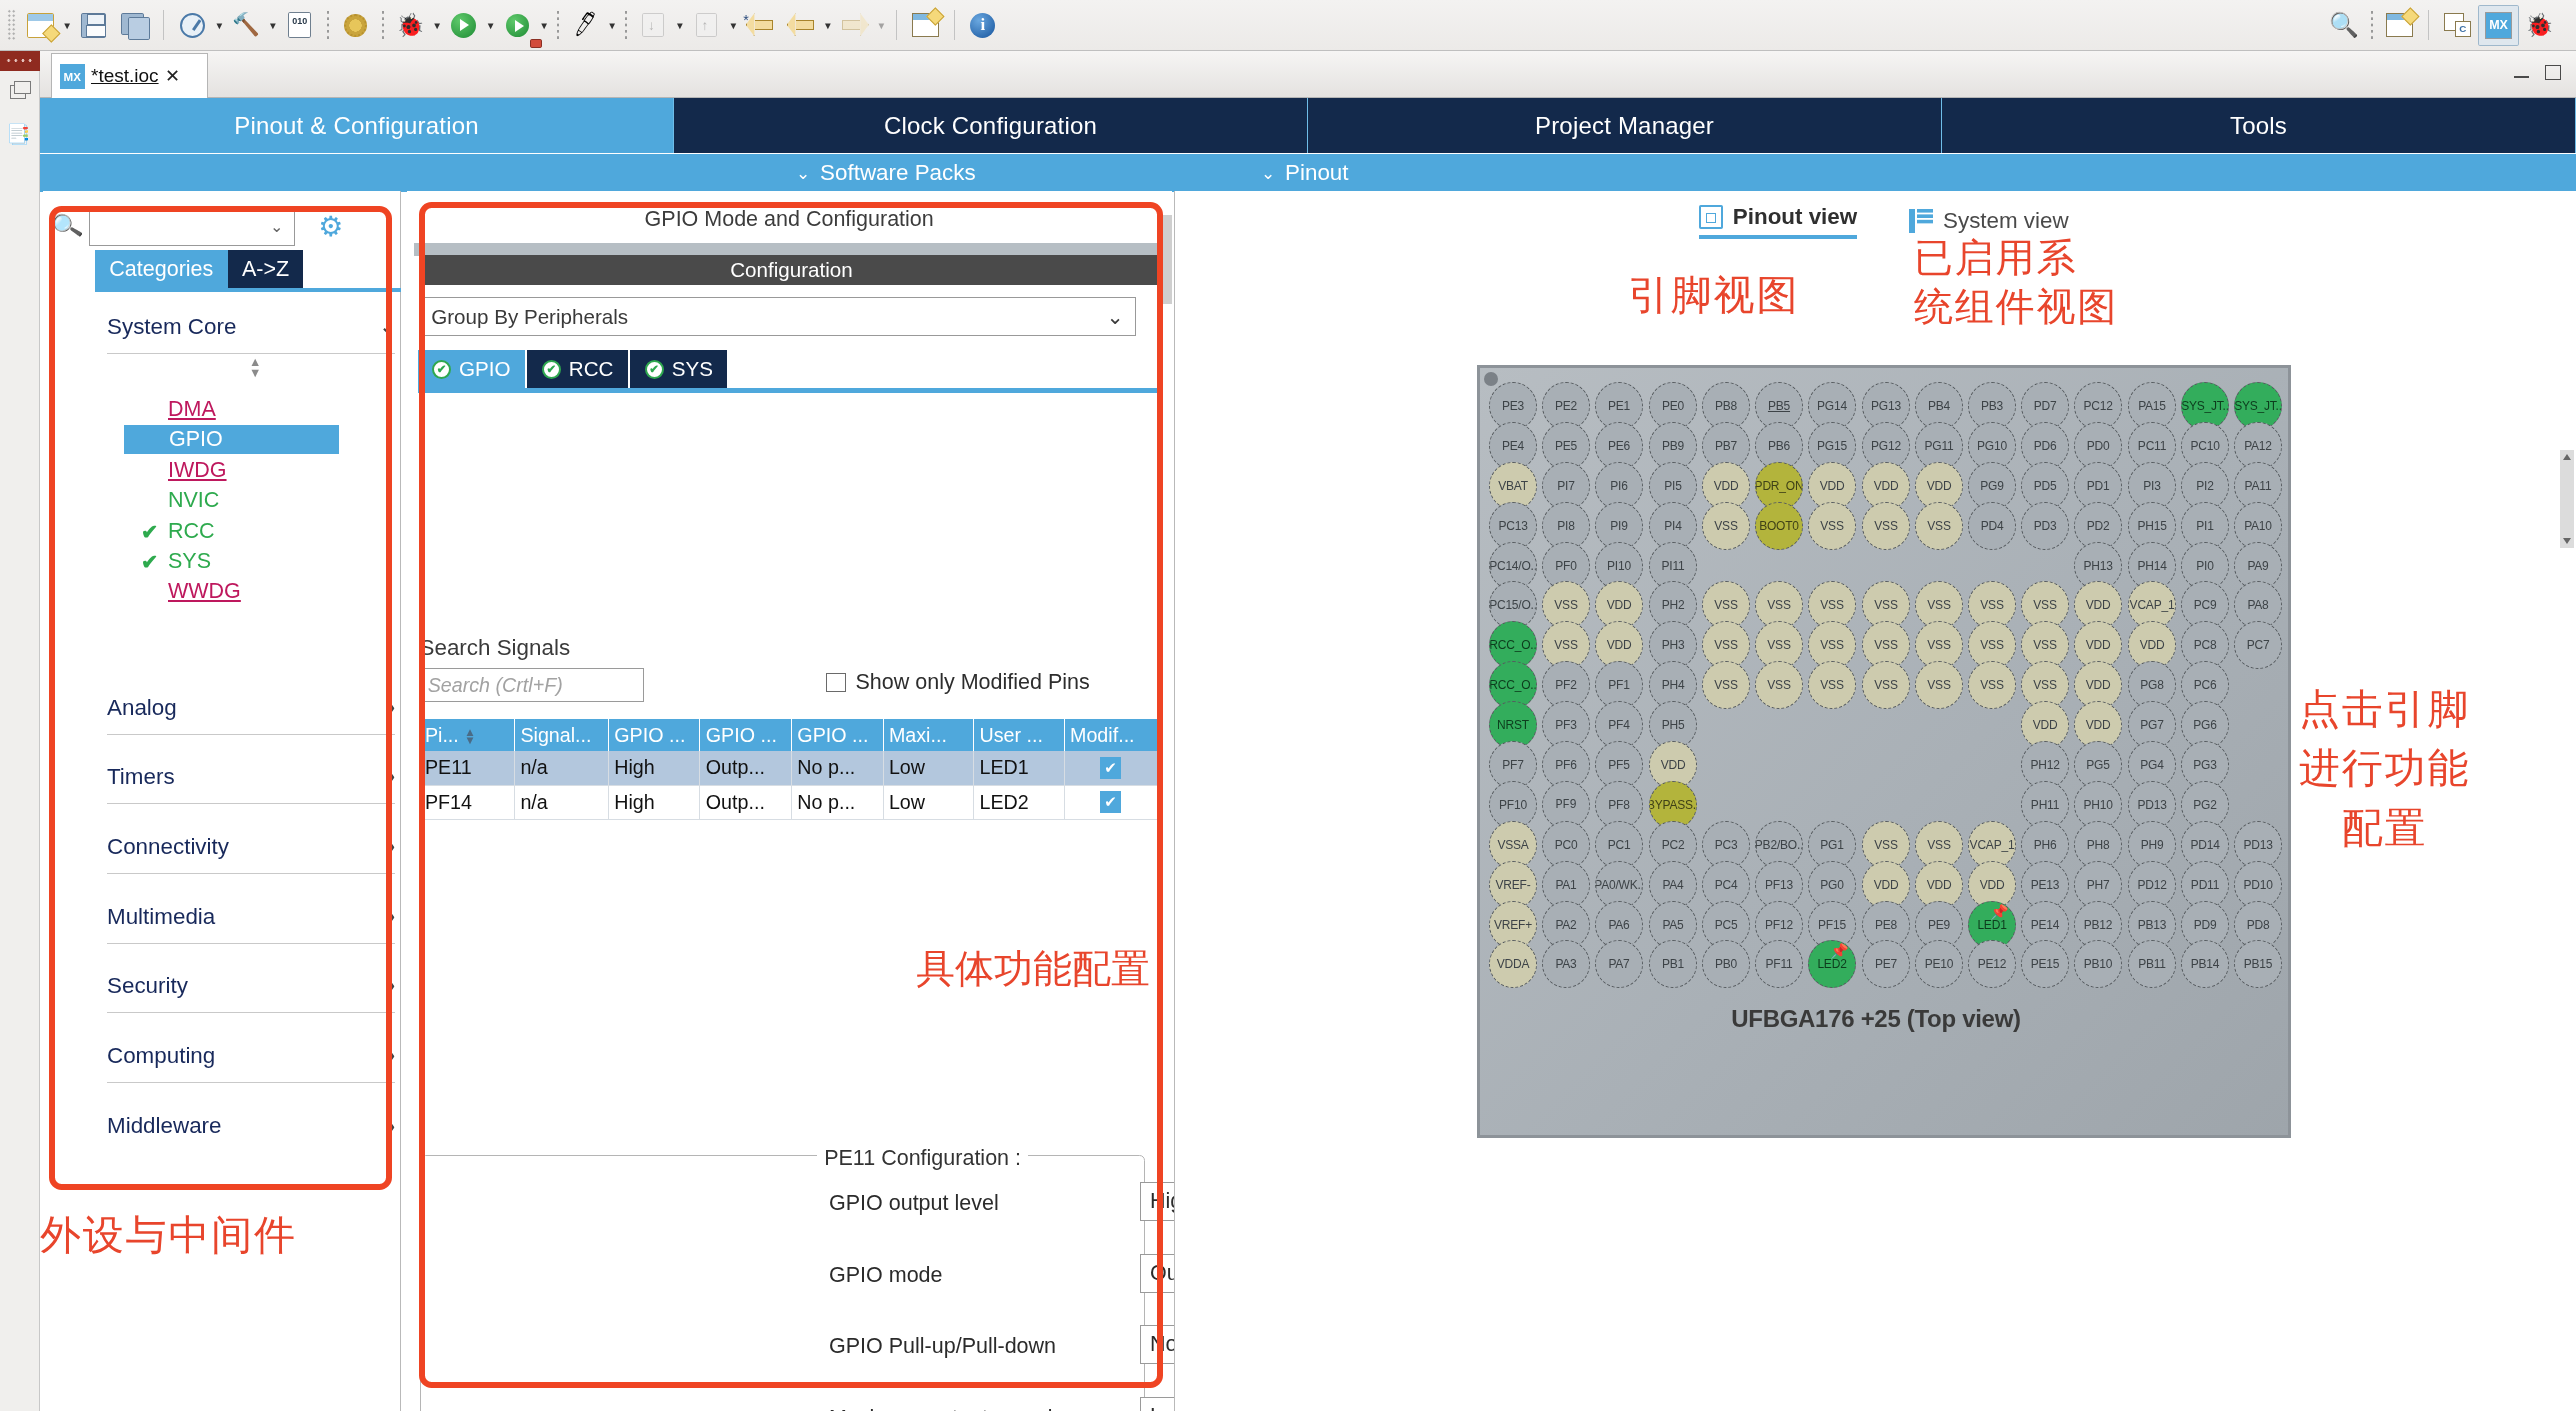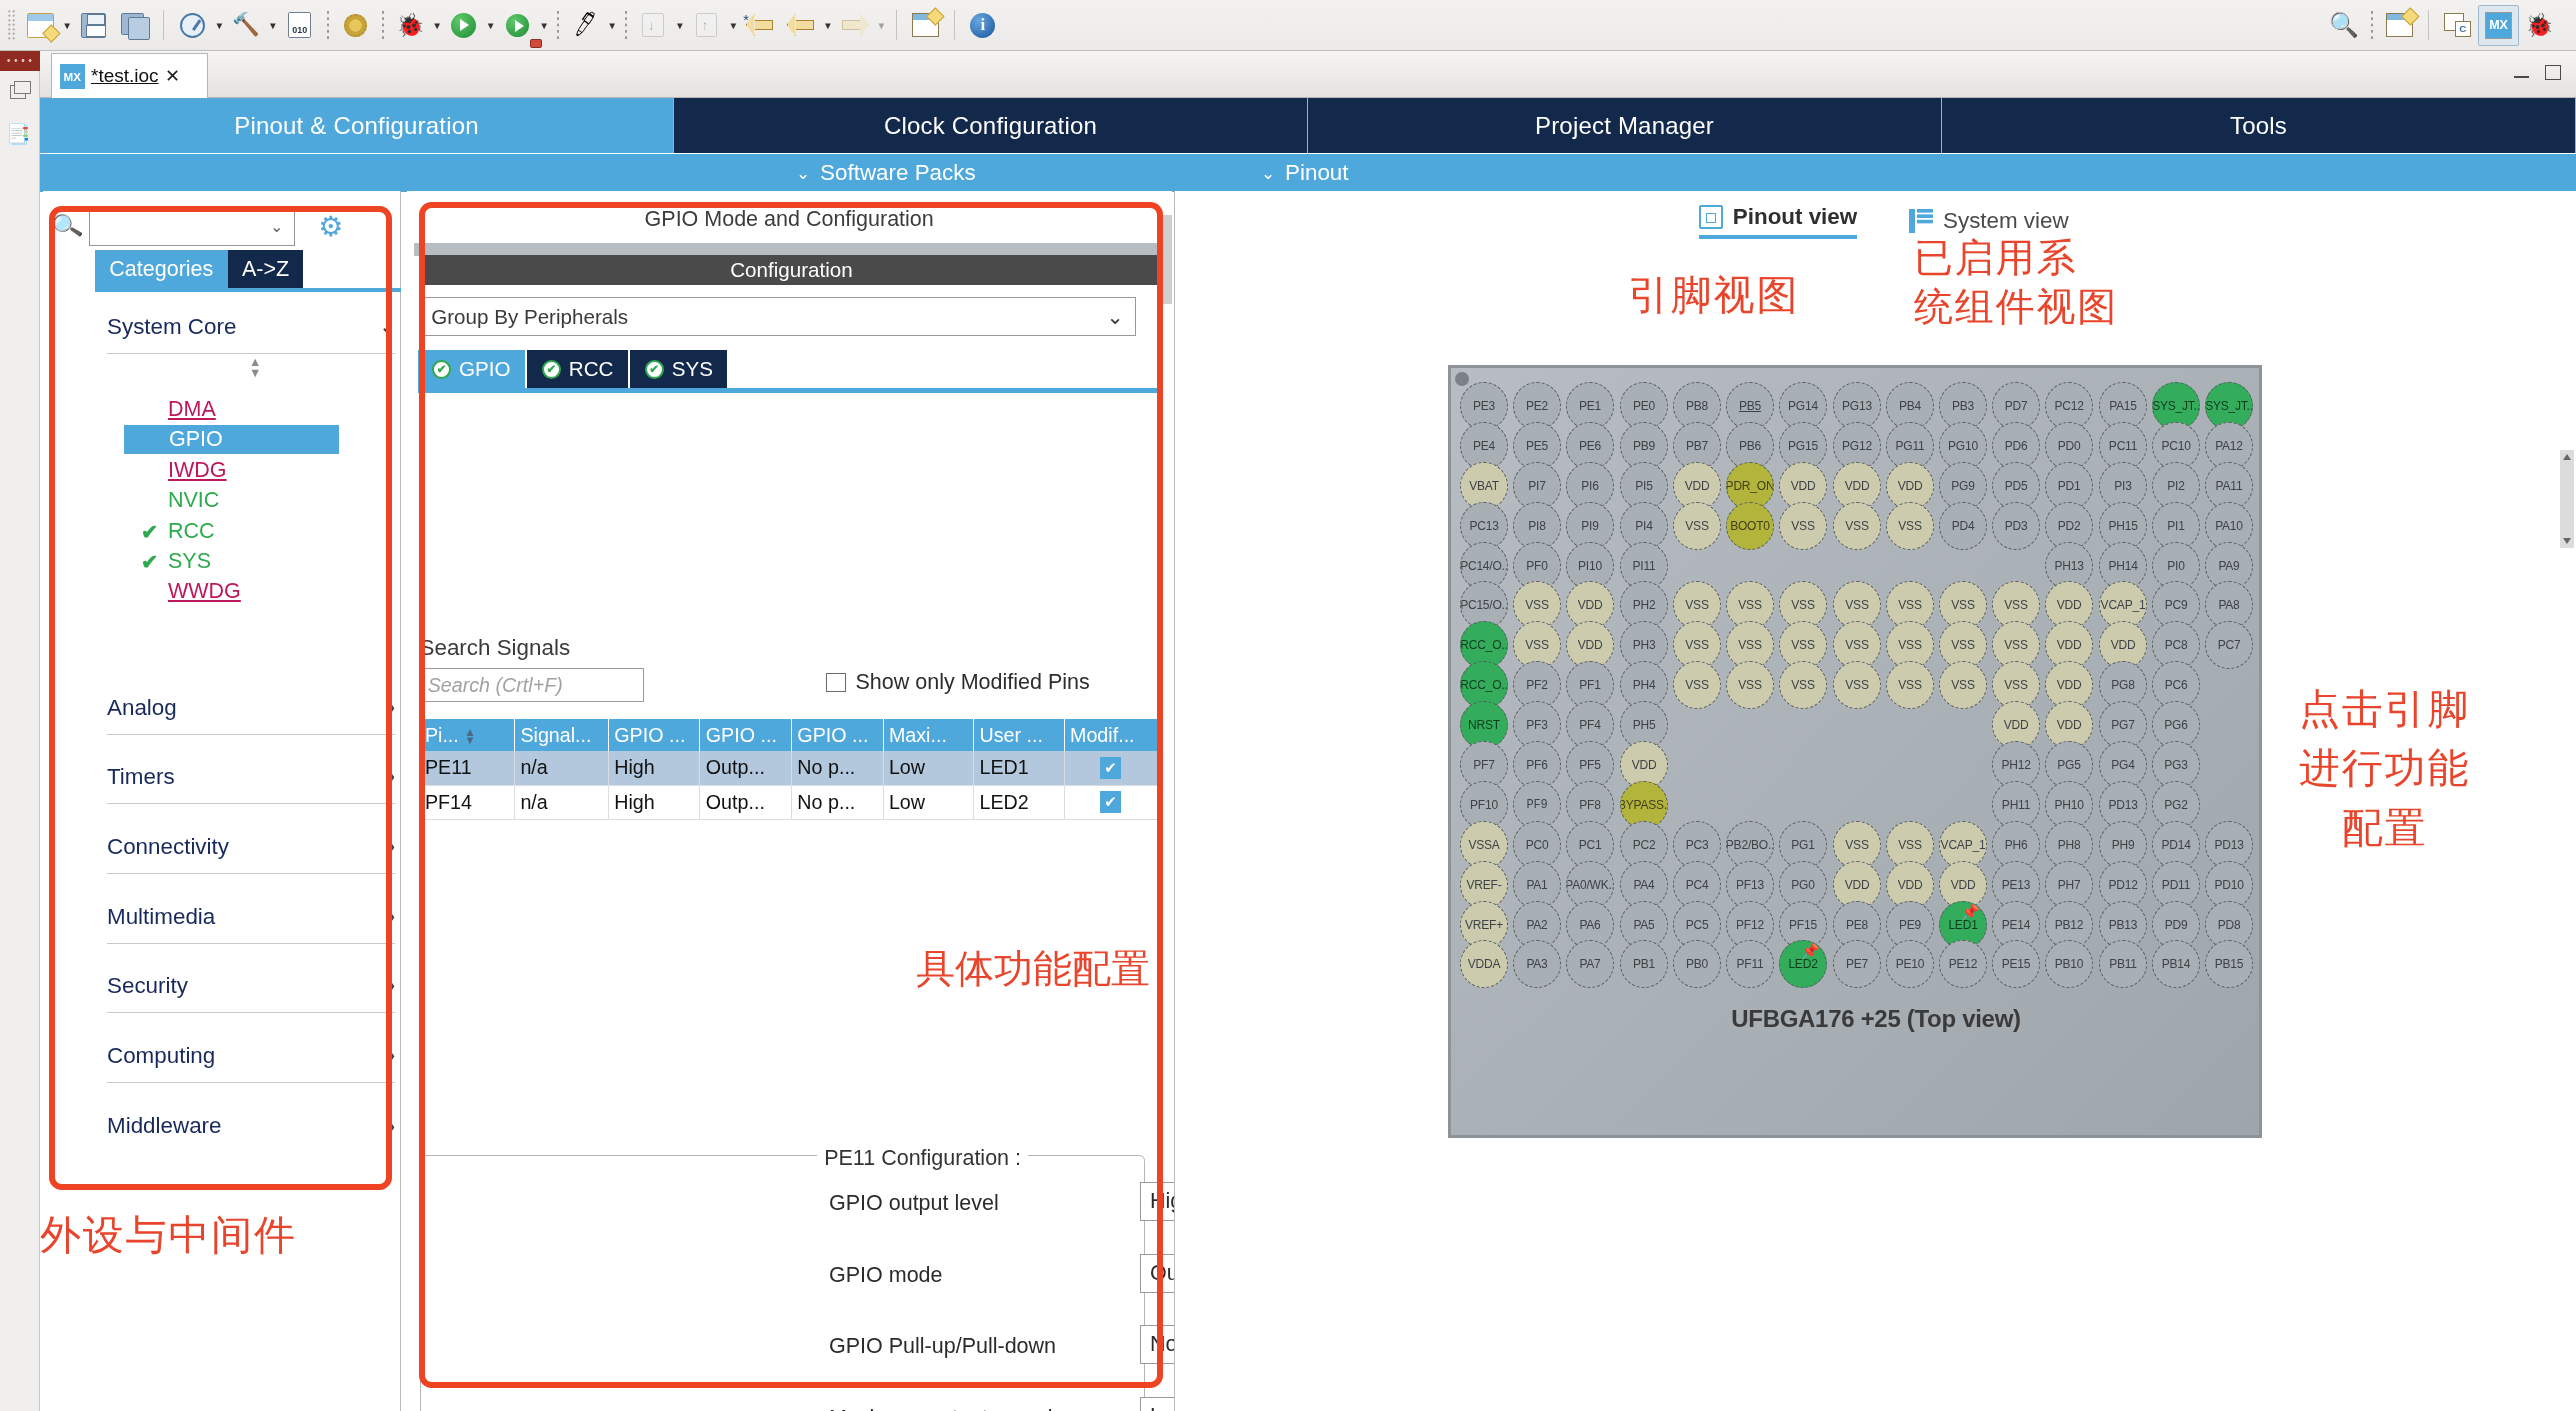--- a/index.html
+++ b/index.html
@@ -45,21 +45,21 @@
   .ico-doc-new:after{content:"";position:absolute;right:-4.5px;bottom:-3.6px;width:10.7px;height:10.7px;background:#f5d97a;border:0.9px solid #c8a23a;transform:rotate(45deg);}
   .ico-save { width:25px;height:25px;background:#9fb8d1;border:1.8px solid #5d7a99;border-radius:1.8px;position:relative; }
   .ico-save:before{content:"";position:absolute;left:4.5px;top:0;width:16px;height:9.8px;background:#eef3f8;border:0.9px solid #5d7a99;}
   .ico-save:after{content:"";position:absolute;left:3.6px;bottom:0;width:18px;height:9.8px;background:#fbfcfd;border:0.9px solid #5d7a99;}
   .ico-saveall{ width:27px;height:25px;position:relative;}
   .ico-saveall:before{content:"";position:absolute;left:0;top:0;width:20.6px;height:20.6px;background:#9fb8d1;border:1.8px solid #5d7a99;border-radius:1.8px;}
   .ico-saveall:after{content:"";position:absolute;left:6.3px;top:4.5px;width:20.6px;height:20.6px;background:#b9cde2;border:1.8px solid #5d7a99;border-radius:1.8px;}
   .ico-round{ width:25px;height:25px;border-radius:50%;border:2.2px solid #4a79a8;background:#e8f0f7;position:relative;}
   .ico-round:after{content:"";position:absolute;left:9.8px;top:3.6px;width:2.7px;height:11.6px;background:#4a79a8;transform:rotate(35deg);transform-origin:bottom;}
   .ico-hammer{ font-size:22.4px;}
-  .ico-010{ width:22.4px;height:26px;background:#fff;border:1.8px solid #6f7f8f;border-radius:1.8px;font-size:9px;font-weight:bold;color:#2a3a4a;display:flex;align-items:flex-end;justify-content:center;line-height:1;padding-bottom:2px;}
+  .ico-010{ width:22.4px;height:26px;background:#fff;border:1.8px solid #6f7f8f;border-radius:1.8px;font-size:9px;font-weight:bold;color:#2a3a4a;display:flex;align-items:flex-end;justify-content:center;line-height:1;padding-bottom:11px;}
   .ico-010:before{content:"";position:absolute;}
   .ico-gear-gold{width:23px;height:23px;border-radius:50%;background:radial-gradient(circle,#e7c65a 45%, #c9a43c 46%);border:2.7px dotted #b8922f;}
   .ico-play{width:25px;height:25px;border-radius:50%;background:radial-gradient(circle at 35% 30%,#5fc96b,#1e8b34);position:relative;}
   .ico-play:after{content:"";position:absolute;left:9px;top:6.3px;border-left:9.8px solid #fff;border-top:6.3px solid transparent;border-bottom:6.3px solid transparent;}
   .ico-play.sm{width:23px;height:23px;}
   .ico-redbox{position:absolute;right:-3.6px;bottom:-2.7px;width:11.6px;height:9px;background:#d24b3a;border:0.9px solid #8a2f23;border-radius:1.8px;}
   .ico-pen{font-size:21.5px;transform:rotate(-10deg);}
   .ico-step{width:21.5px;height:24px;background:#f2f2f2;border:1.8px solid #b0b0b0;border-radius:1.8px;position:relative;opacity:.55;}
   .ico-step .ar{position:absolute;left:4.5px;top:3.6px;color:#888;font-size:13.4px;}
   .ico-arrowleft{width:27px;height:21.5px;position:relative;}
@@ -275,21 +275,21 @@
   .vtab.unsel { color:#4a4a4a; }
   .chipico { width:24px;height:24px;border:2.7px solid #4fa8dc;position:relative;border-radius:1.8px; }
   .chipico:after{content:"";position:absolute;left:5.4px;top:5.4px;width:8px;height:8px;border:1.8px solid #4fa8dc;}
   .sysico { width:24px;height:24px;position:relative; }
   .sysico:before{content:"";position:absolute;left:0;top:0;width:5.4px;height:24px;background:#4fa8dc;}
   .sysico:after{content:"";position:absolute;left:8px;top:0;width:16px;height:14.3px;
     background-image:linear-gradient(#4fa8dc 3.6px,transparent 3.6px);background-size:100% 5.4px;}
 
   
   #chipbox {
-    position:absolute; left:273px; top:174px; width:814px; height:773px;
+    position:absolute; left:302px; top:174px; width:814px; height:773px;
     background:linear-gradient(135deg,#b7bdc2 0%,#a9b0b6 55%,#9ea5ab 100%);
     border:3.6px solid #8d9399;
   }
   #chipbox:before { 
     content:""; position:absolute; left:3.6px; top:3.6px; width:14.3px; height:14.3px;
     border-radius:50%; background:#7b8187;
   }
   #chipgrid {
     position:absolute; left:9px; top:14.3px; width:796px; height:601px;
   }

